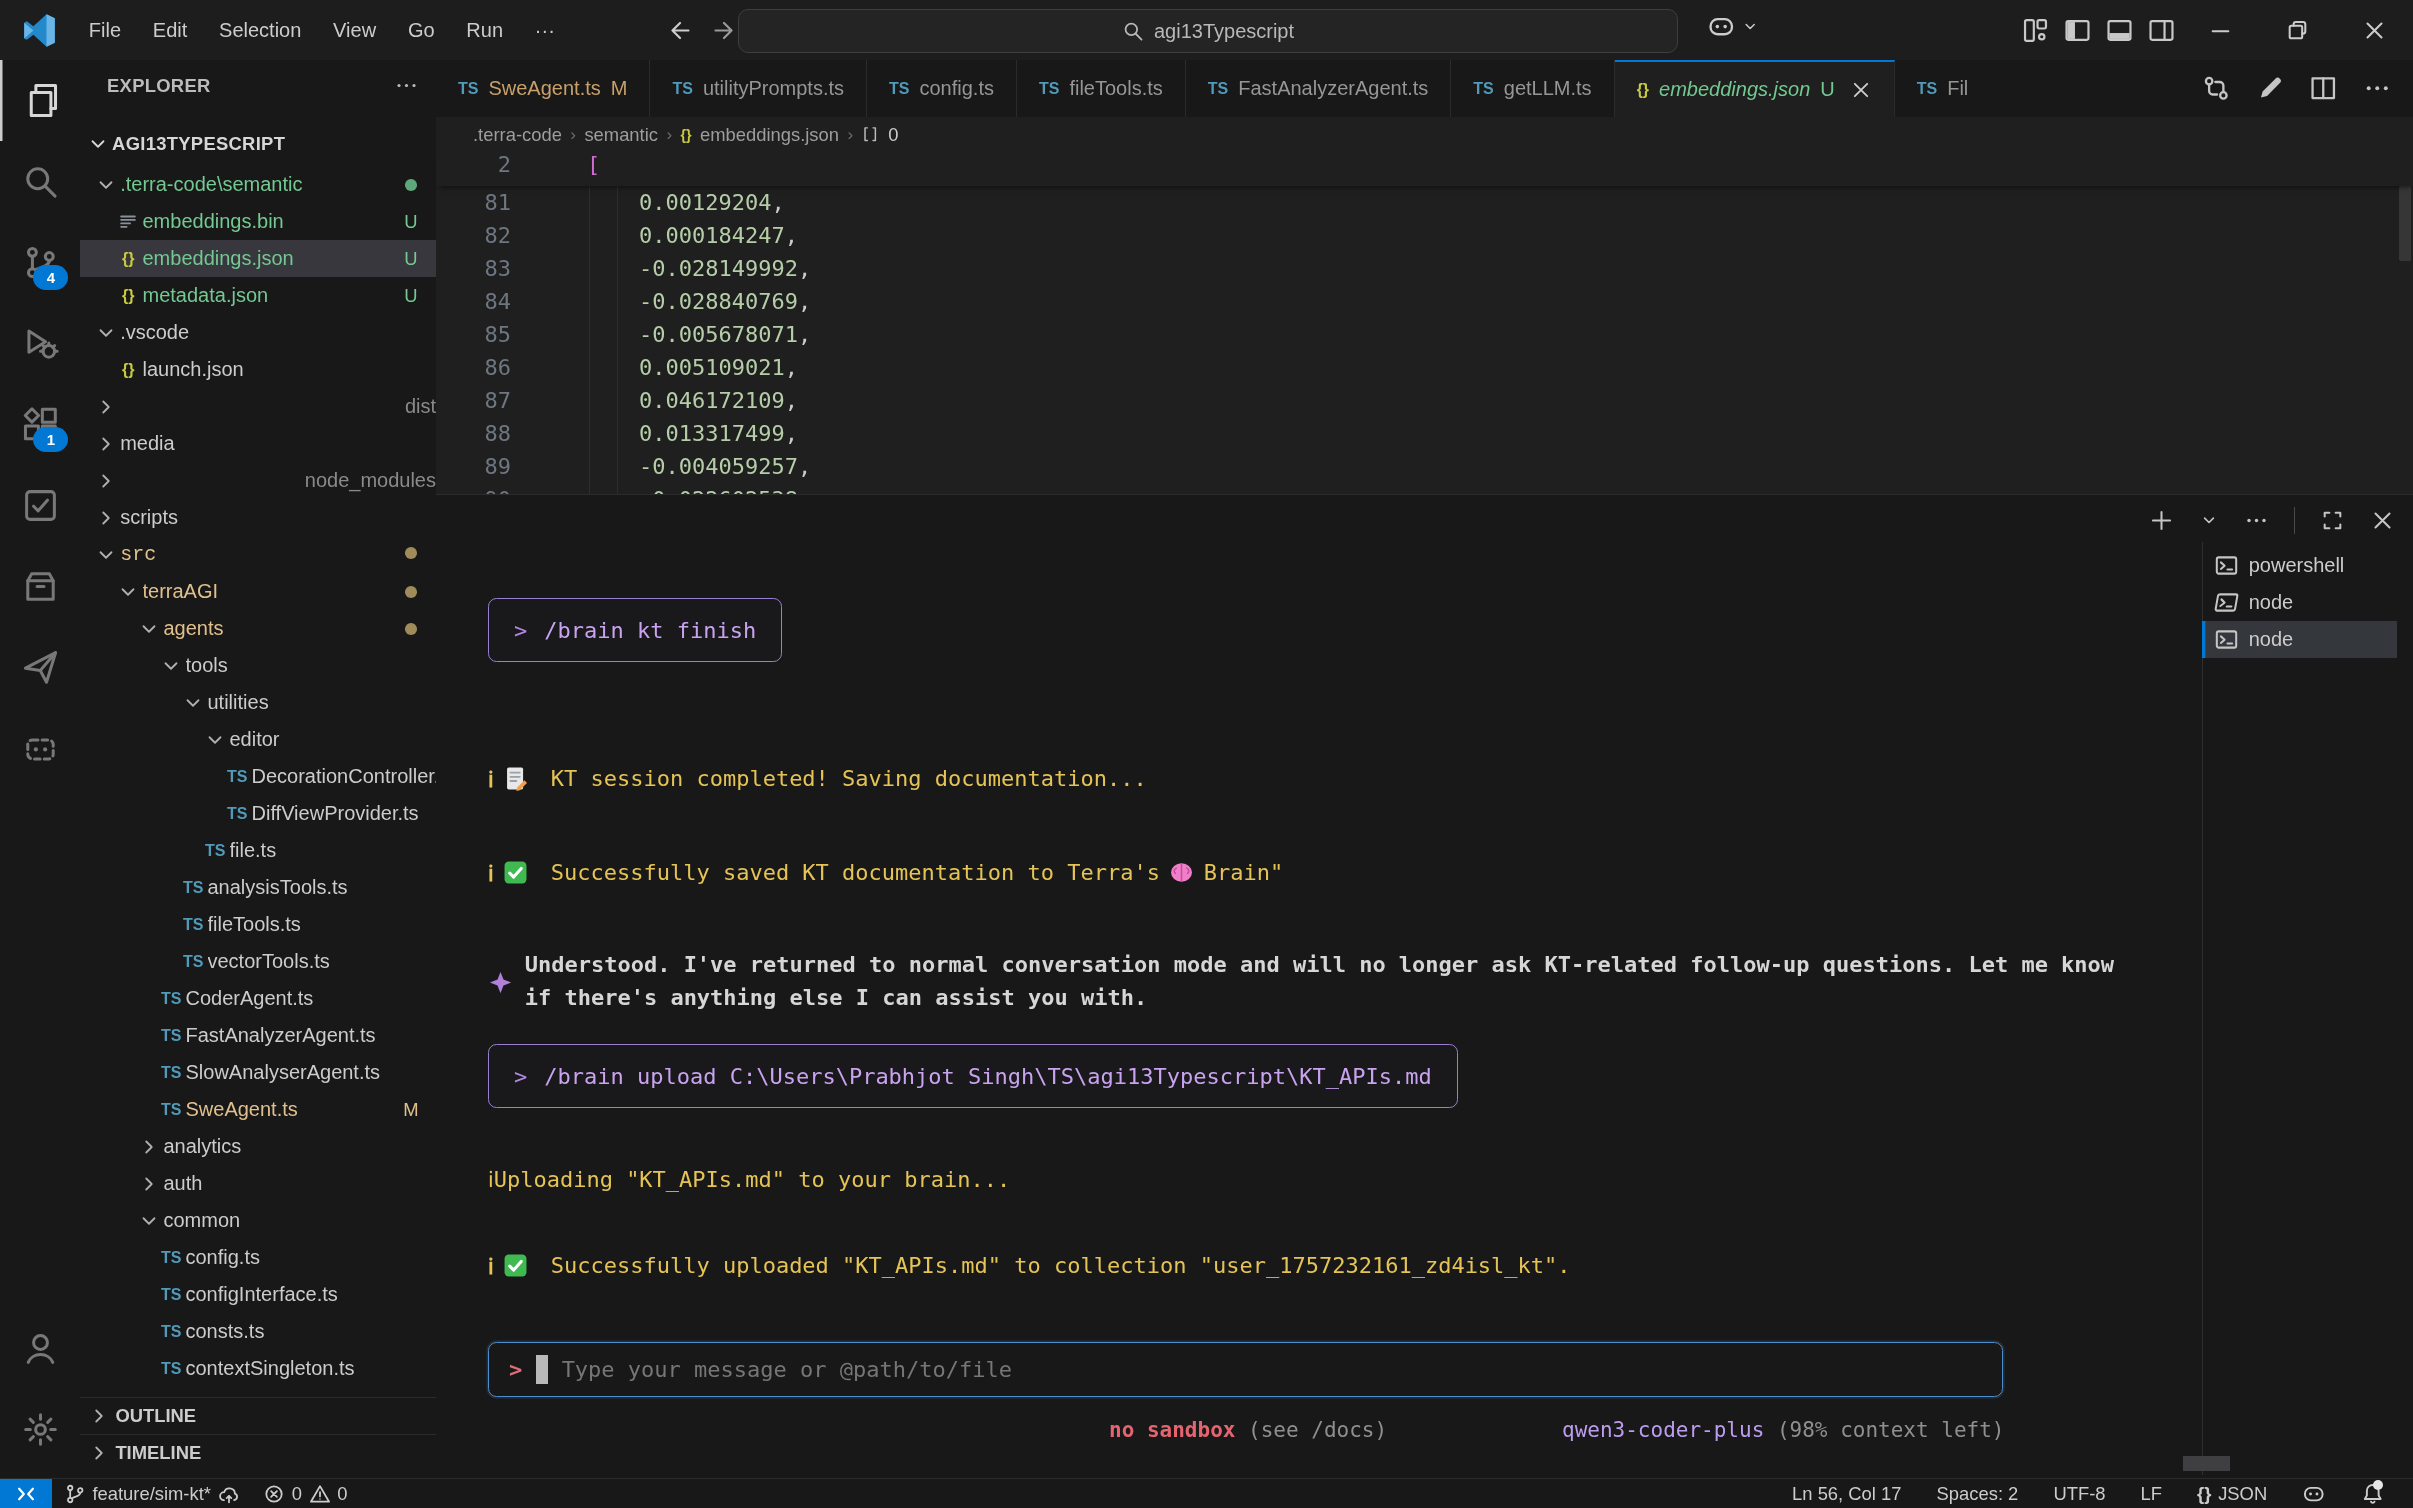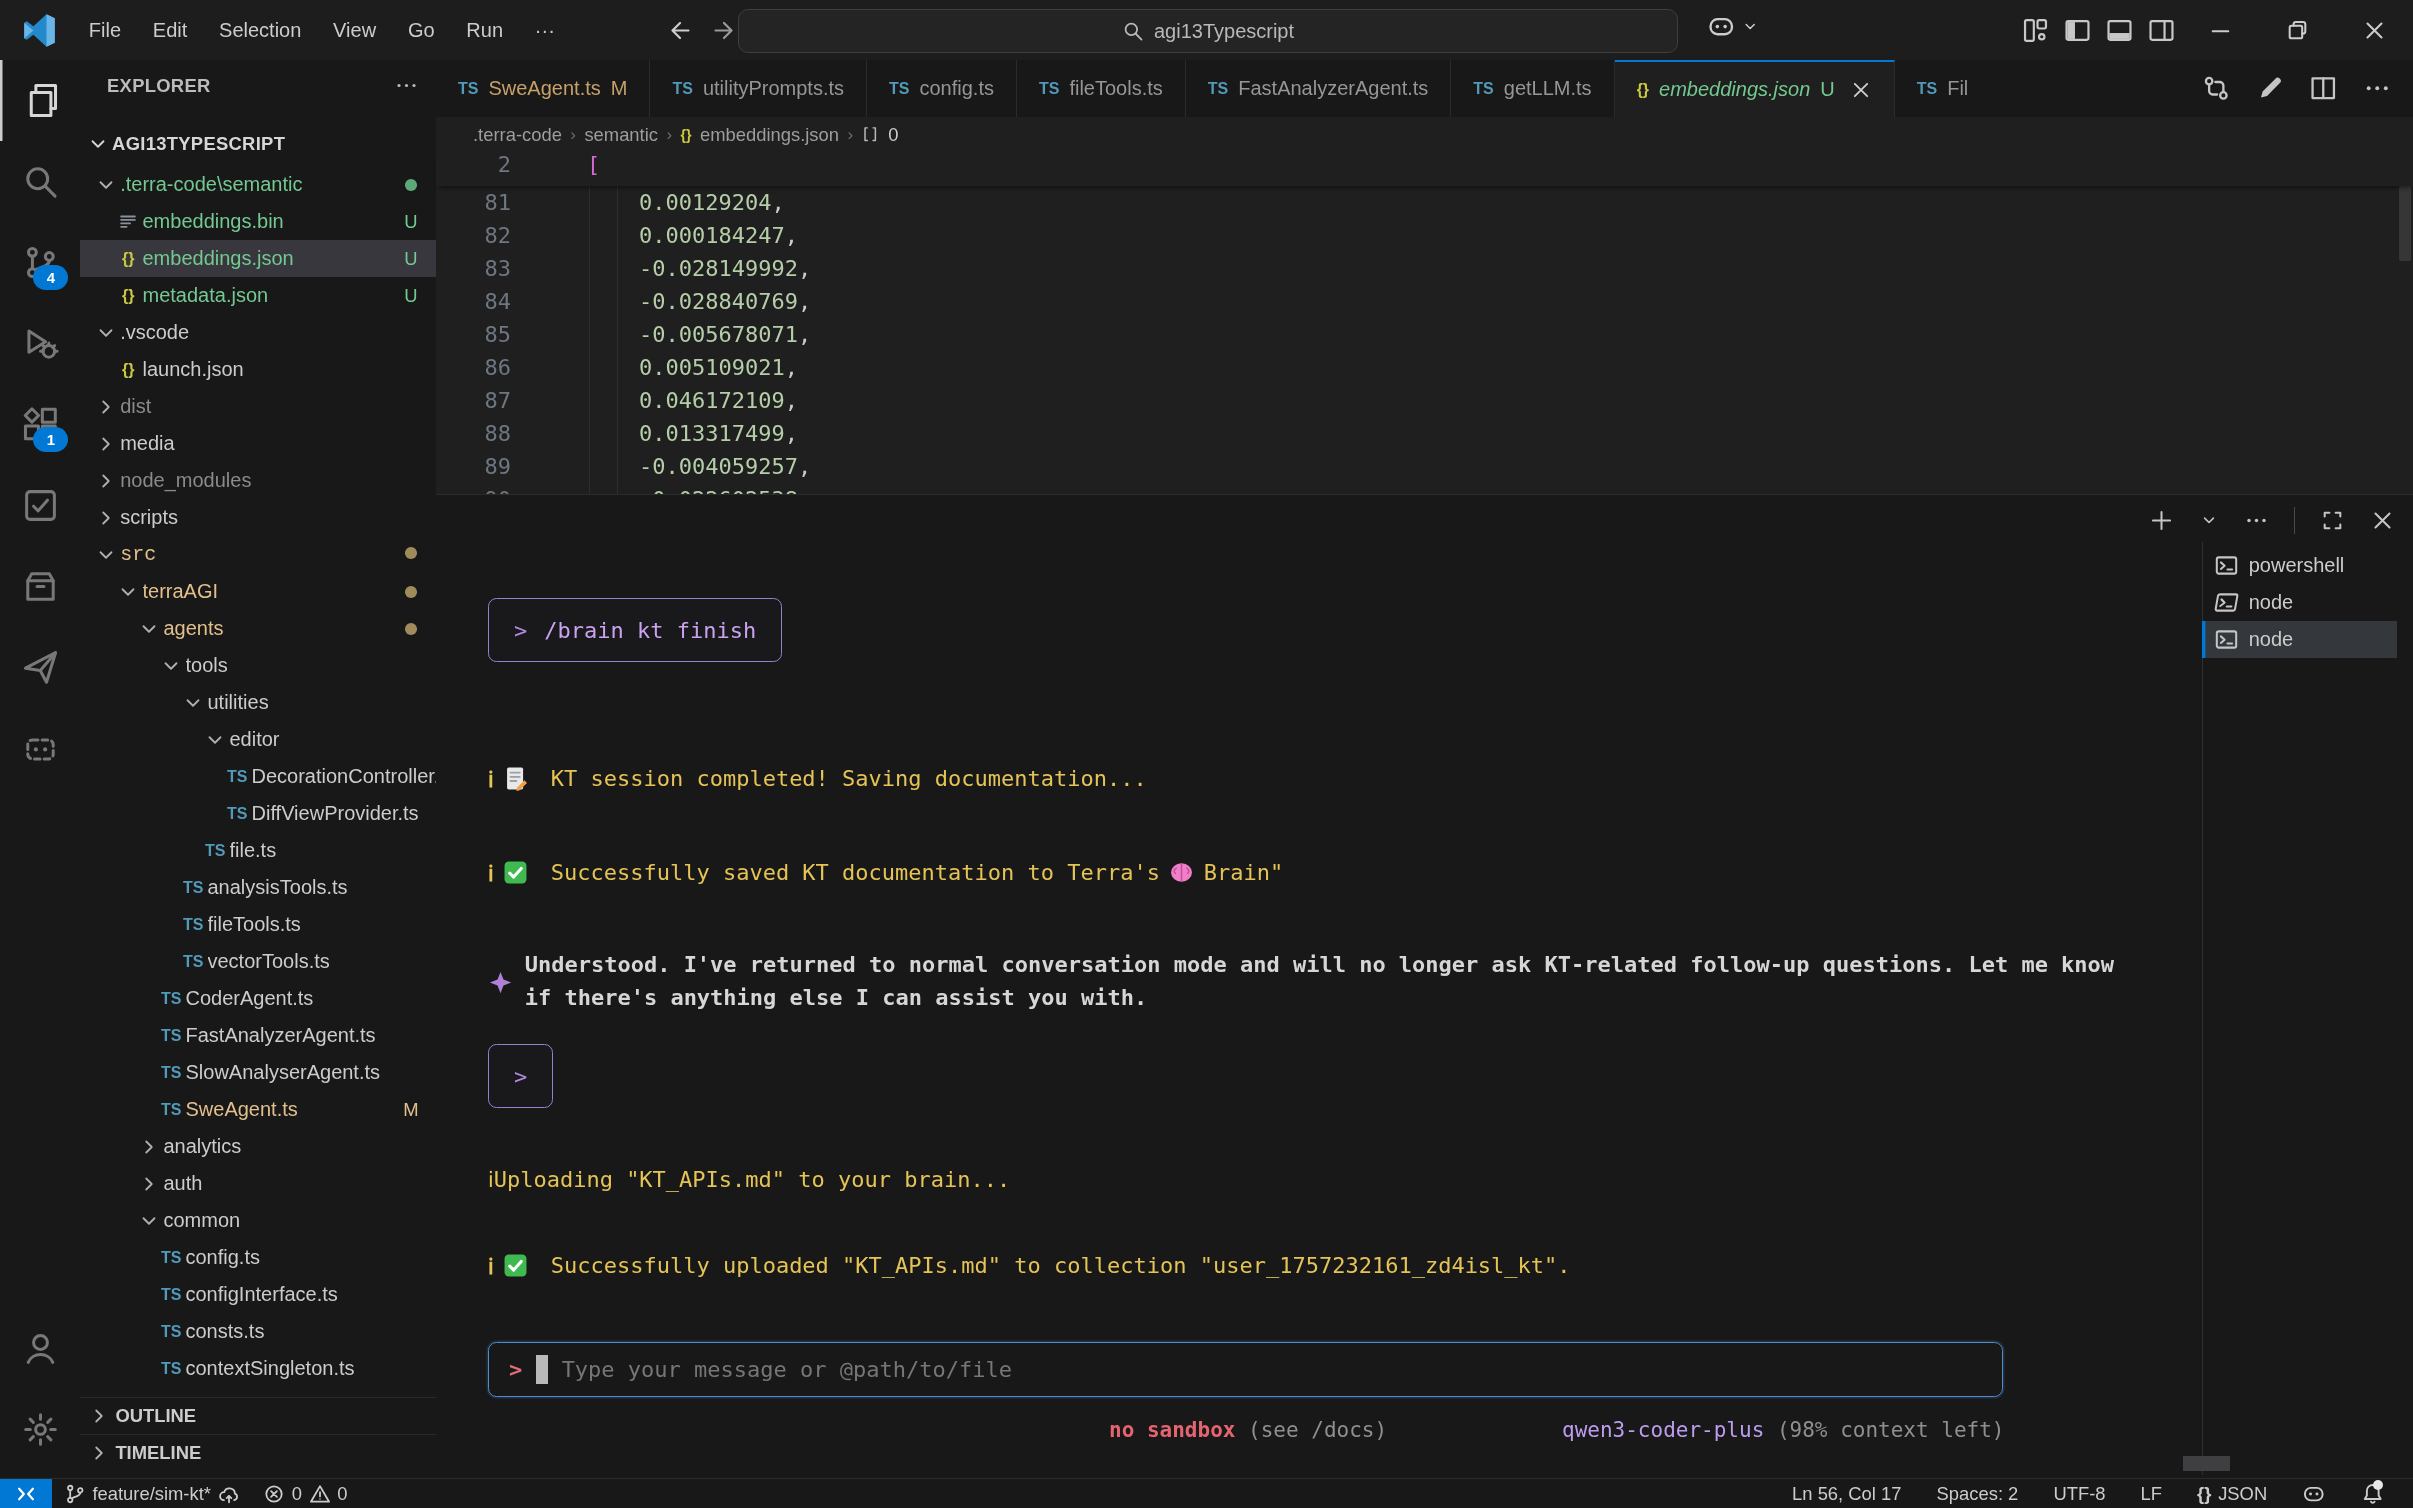--- a/index.html
+++ b/index.html
@@ -36,21 +36,21 @@
   .sb-section{position:absolute;left:0;top:64px;width:356px;height:39px;display:flex;align-items:center;gap:3.4px;padding-left:6.7px;box-sizing:border-box;
               font-size:18.4px;font-weight:700;color:#d7d7d7;letter-spacing:0.3px;}
   .sb-tree{position:absolute;left:0;top:106px;width:356px;height:1231px;overflow:hidden;}
   .trow{position:relative;width:356px;height:37px;display:flex;align-items:center;box-sizing:border-box;font-size:20px;}
   .trow.selected{background:#37373d;}
   .trow .slot{width:28.5px;display:flex;justify-content:center;flex:none;}
   .trow .lbl{white-space:nowrap;overflow:hidden;flex:1;}
   .trow .badge{flex:none;margin-right:15px;font-size:18.4px;width:20px;text-align:center;}
   .dot{width:11.7px;height:11.7px;border-radius:50%;display:inline-block;}
   .fticon{font-weight:700;font-size:16px;color:#519aba;font-family:"Liberation Sans",sans-serif;}
-  .c-green{color:#73c991;} .c-yellow{color:#e2c08d;} .c-dim{color:#8a8a8a;} .c-norm{color:#cccccc;}
+  .c-green{color:#73c991;} .c-yellow{color:#e2c08d;} .c-dim{color:#8a8a8a;text-align:right;} .c-norm{color:#cccccc;}
   .sb-botsec{position:absolute;left:0;width:356px;height:37px;border-top:0.8px solid #2b2b2b;display:flex;align-items:center;gap:5px;
              padding-left:8.4px;box-sizing:border-box;font-size:18.4px;font-weight:700;color:#cccccc;}
 
   
   .mainarea{position:absolute;left:436px;top:60px;width:1977px;height:1417px;background:#1f1f1f;}
 
   
   .tabbar{position:absolute;left:0;top:0;width:1977px;height:57px;background:#181818;display:flex;border-bottom:0.8px solid #252525;}
   .etab{position:relative;display:flex;align-items:center;gap:10px;padding:0 22px;border-right:0.8px solid #2b2b2b;
         font-size:20px;color:#969696;background:#181818;box-sizing:border-box;white-space:nowrap;}
@@ -825,20 +825,21 @@
               </svg></span><span class="yl"> Successfully saved KT documentation to Terra's</span><span class="emoji"><svg class="icsvg" viewBox="0 0 16 16" width="27" height="27">
                 <ellipse cx="8" cy="8" rx="6.2" ry="5.5" fill="#f07ec8" stroke="none"></ellipse>
                 <path d="M8 3.2v9.6M4.9 5.4c-1.4.8-1.7 2.3-.5 3.1M11.1 5.4c1.4.8 1.7 2.3.5 3.1" stroke="#c3509b" stroke-width=".9"></path>
               </svg></span><span class="yl">Brain"</span></div>
           <div class="assist" style="top: 403px;"><span class="ic star"><svg class="icsvg" viewBox="0 0 16 16" width="25" height="25">
                 <path d="M8 1.2 9.9 6.1 14.8 8 9.9 9.9 8 14.8 6.1 9.9 1.2 8 6.1 6.1z" fill="#b180d7" stroke="none"></path>
               </svg></span><span>Understood. I've returned to normal conversation mode and will no longer ask KT-related follow-up questions. Let me know
 if there's anything else I can assist you with.</span></div>
           <div class="cmdbox" style="top: 499px;">
             <span class="pr">&gt;</span>
+            <span>/brain upload C:\Users\Prabhjot Singh\TS\agi13Typescript\KT_APIs.md</span>
           </div>
           <div class="tline" style="top: 616px;"><span class="yl">ℹUploading "KT_APIs.md" to your brain...</span></div>
           <div class="tline" style="top: 703px;"><span class="yl b">ℹ</span><span class="emoji"><svg class="icsvg" viewBox="0 0 16 16" width="27" height="27">
                 <rect x="1.5" y="1.5" width="13" height="13" rx="2.5" fill="#3fb950" stroke="none"></rect>
                 <path d="M4.6 8.4l2.3 2.3 4.5-5.1" stroke="#ffffff" stroke-width="1.8"></path>
               </svg></span><span class="yl"> Successfully uploaded "KT_APIs.md" to collection "user_1757232161_zd4isl_kt".</span></div>
           <div class="tinput" style="top: 797px;">
             <span class="pr">&gt;</span>
             <span class="cursorblk"></span>
             <span class="phold">Type your message or @path/to/file</span>

